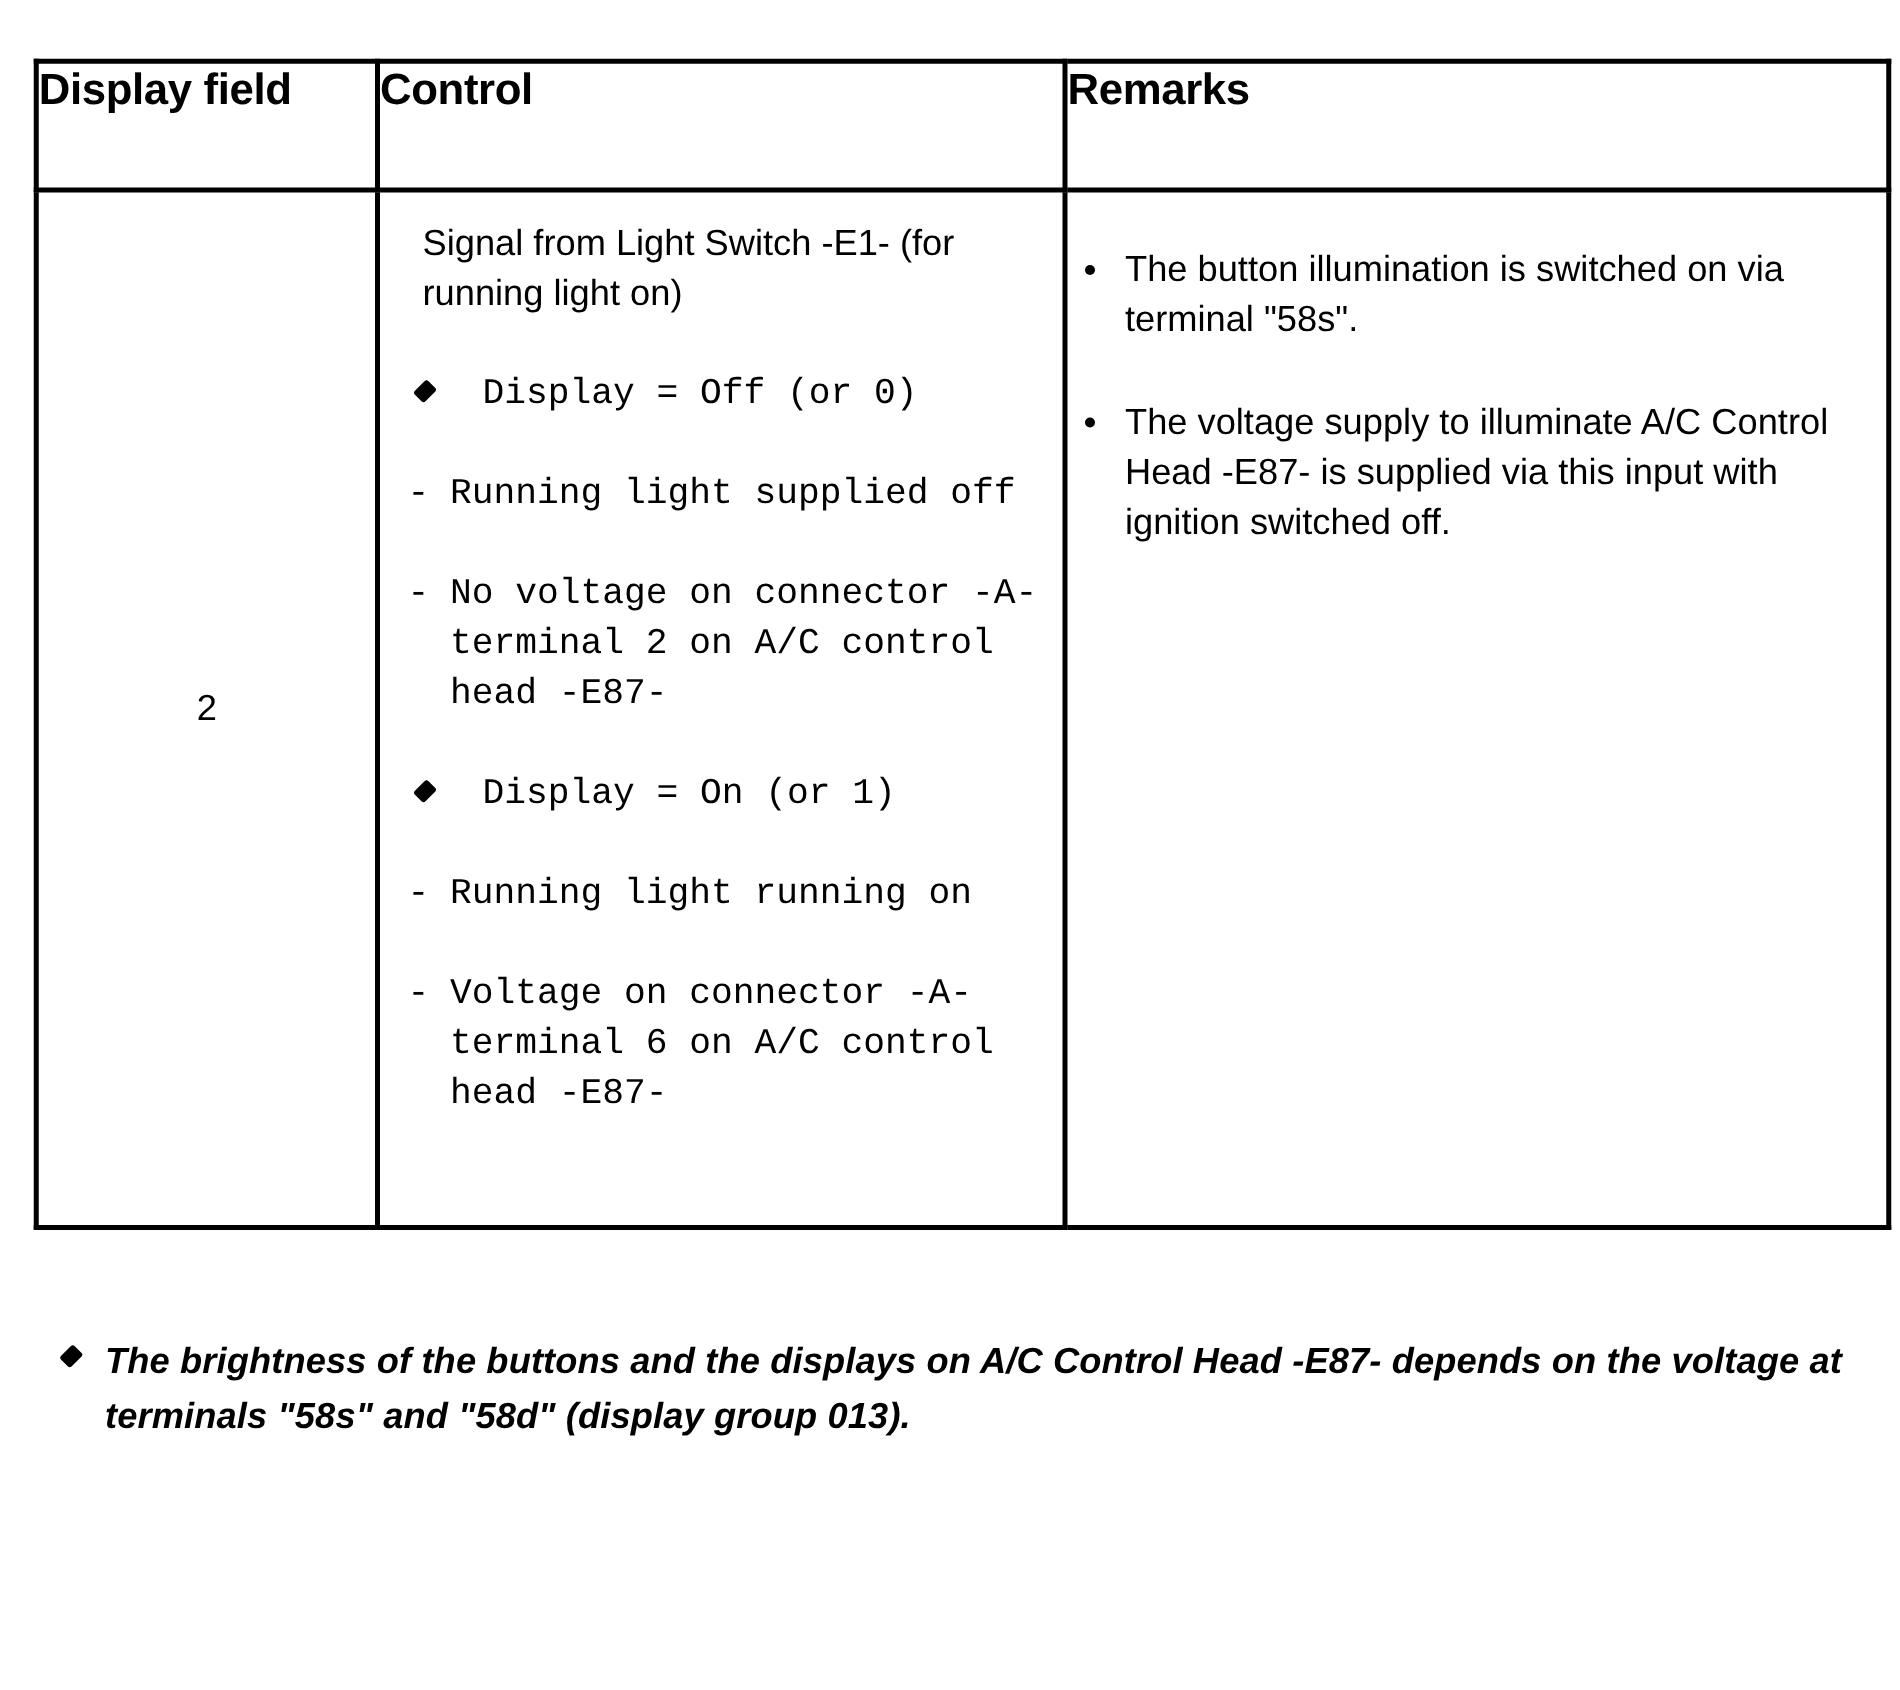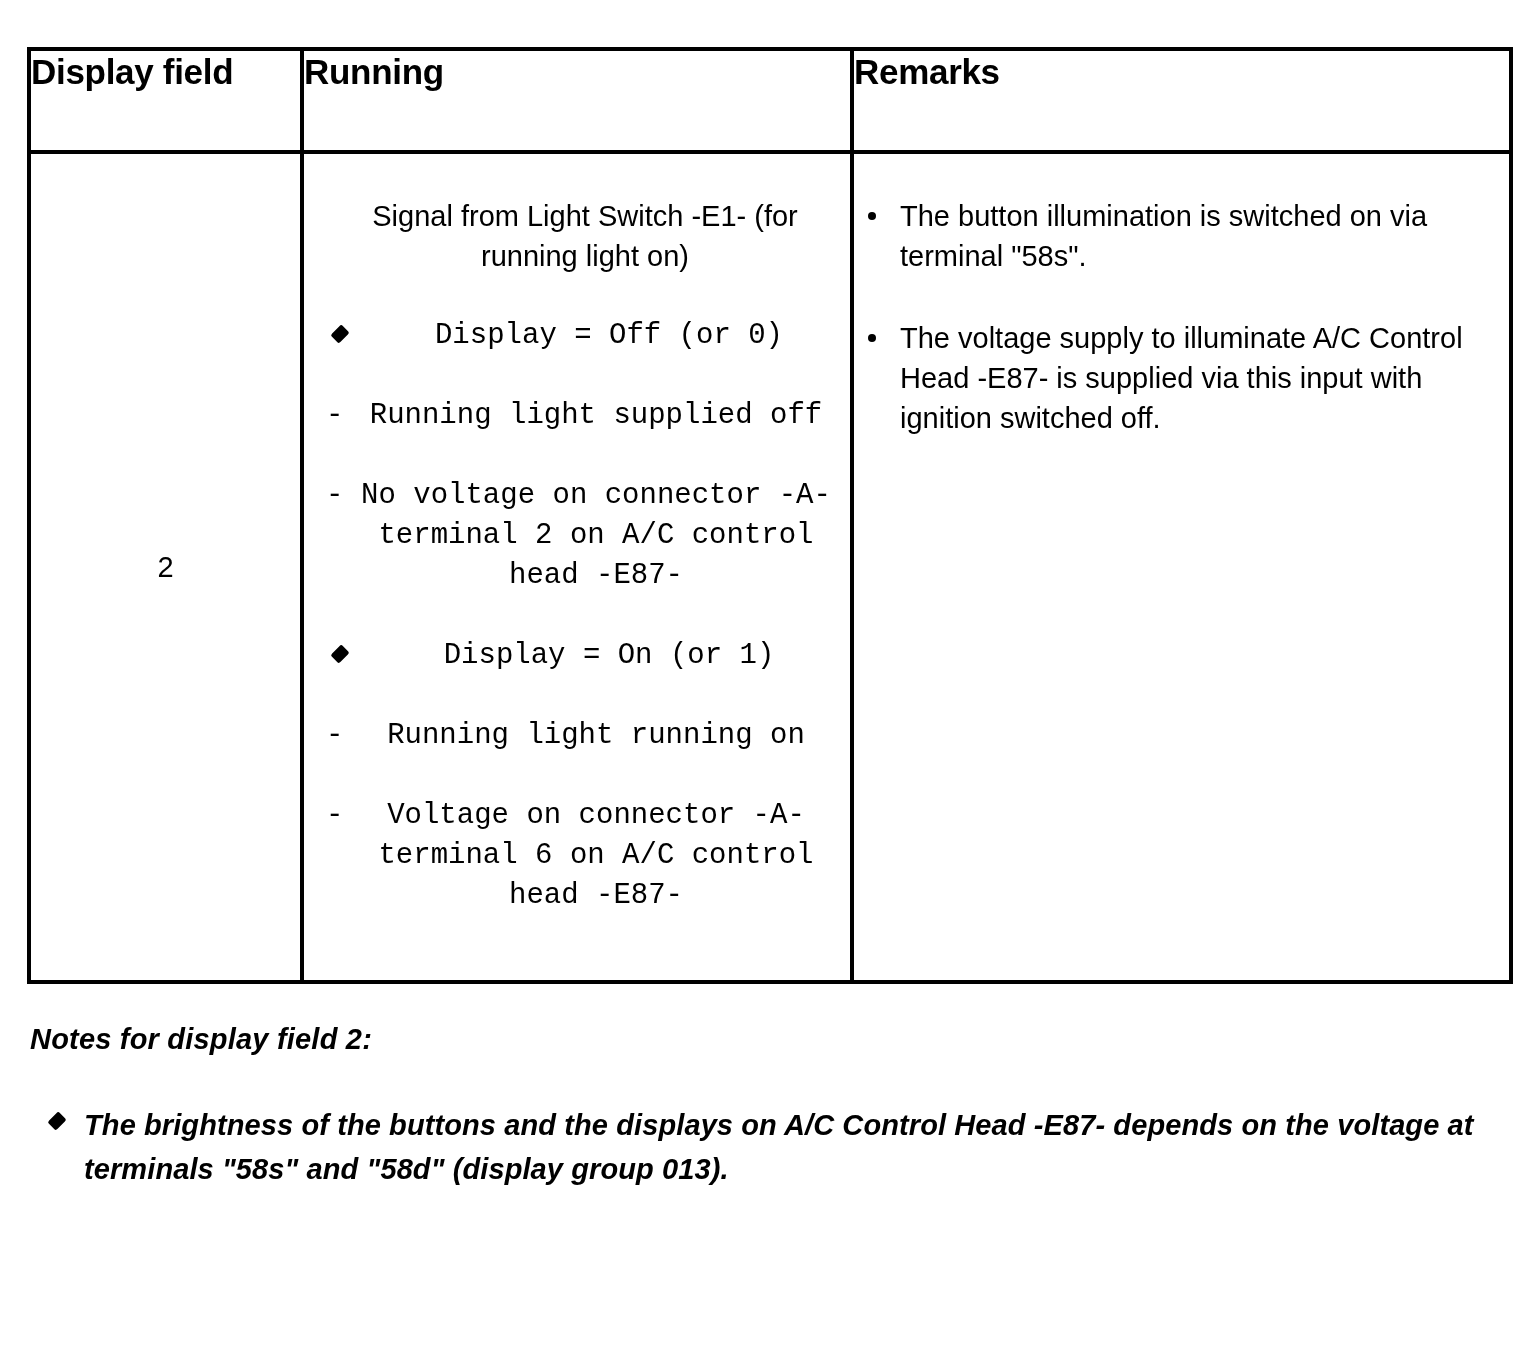--- a/index.html
+++ b/index.html
@@ -71,24 +71,23 @@
     align-items: center;
     justify-content: center;
   }
   .field-number {
     font-size: 29px;
     line-height: 34px;
   }
 
   
   .meaning-inner {
-    padding: 42px 18px 0 22px;
+    padding: 21px 18px 0 22px;
     font-size: 29px;
     line-height: 40px;
-    text-align: center;
   }
   .intro {
     margin: 0 0 0 12px;
     padding: 0;
     text-indent: 0;
   }
   .blk {
     margin-top: 40px;
     position: relative;
     font-family: Liberation Mono, monospace;
@@ -203,21 +202,21 @@
 
 <div class="page">
 
   <table class="ref-table">
     <thead>
       <tr>
         <th class="head-cell col-field">
           <div class="head-text">Display field</div>
         </th>
         <th class="head-cell col-meaning">
-          <div class="head-text">Running</div>
+          <div class="head-text">Control</div>
         </th>
         <th class="head-cell col-remarks">
           <div class="head-text">Remarks</div>
         </th>
       </tr>
     </thead>
     <tbody>
       <tr>
 
         <td class="body-cell col-field">
@@ -287,21 +286,20 @@
               <span>The voltage supply to illuminate A/C Control Head -E87- is supplied via this input with ignition switched off.</span>
             </div>
           </div>
         </td>
 
       </tr>
     </tbody>
   </table>
 
   <div class="notes">
-    <div class="notes-title">Notes for display field 2:</div>
 
 
     <div class="note-item">
       <span class="note-diamond"></span>
       <span>The brightness of the buttons and the displays on A/C Control Head -E87- depends on the voltage at terminals "58s" and "58d" (display group 013).</span>
     </div>
   </div>
 
 </div>
 

